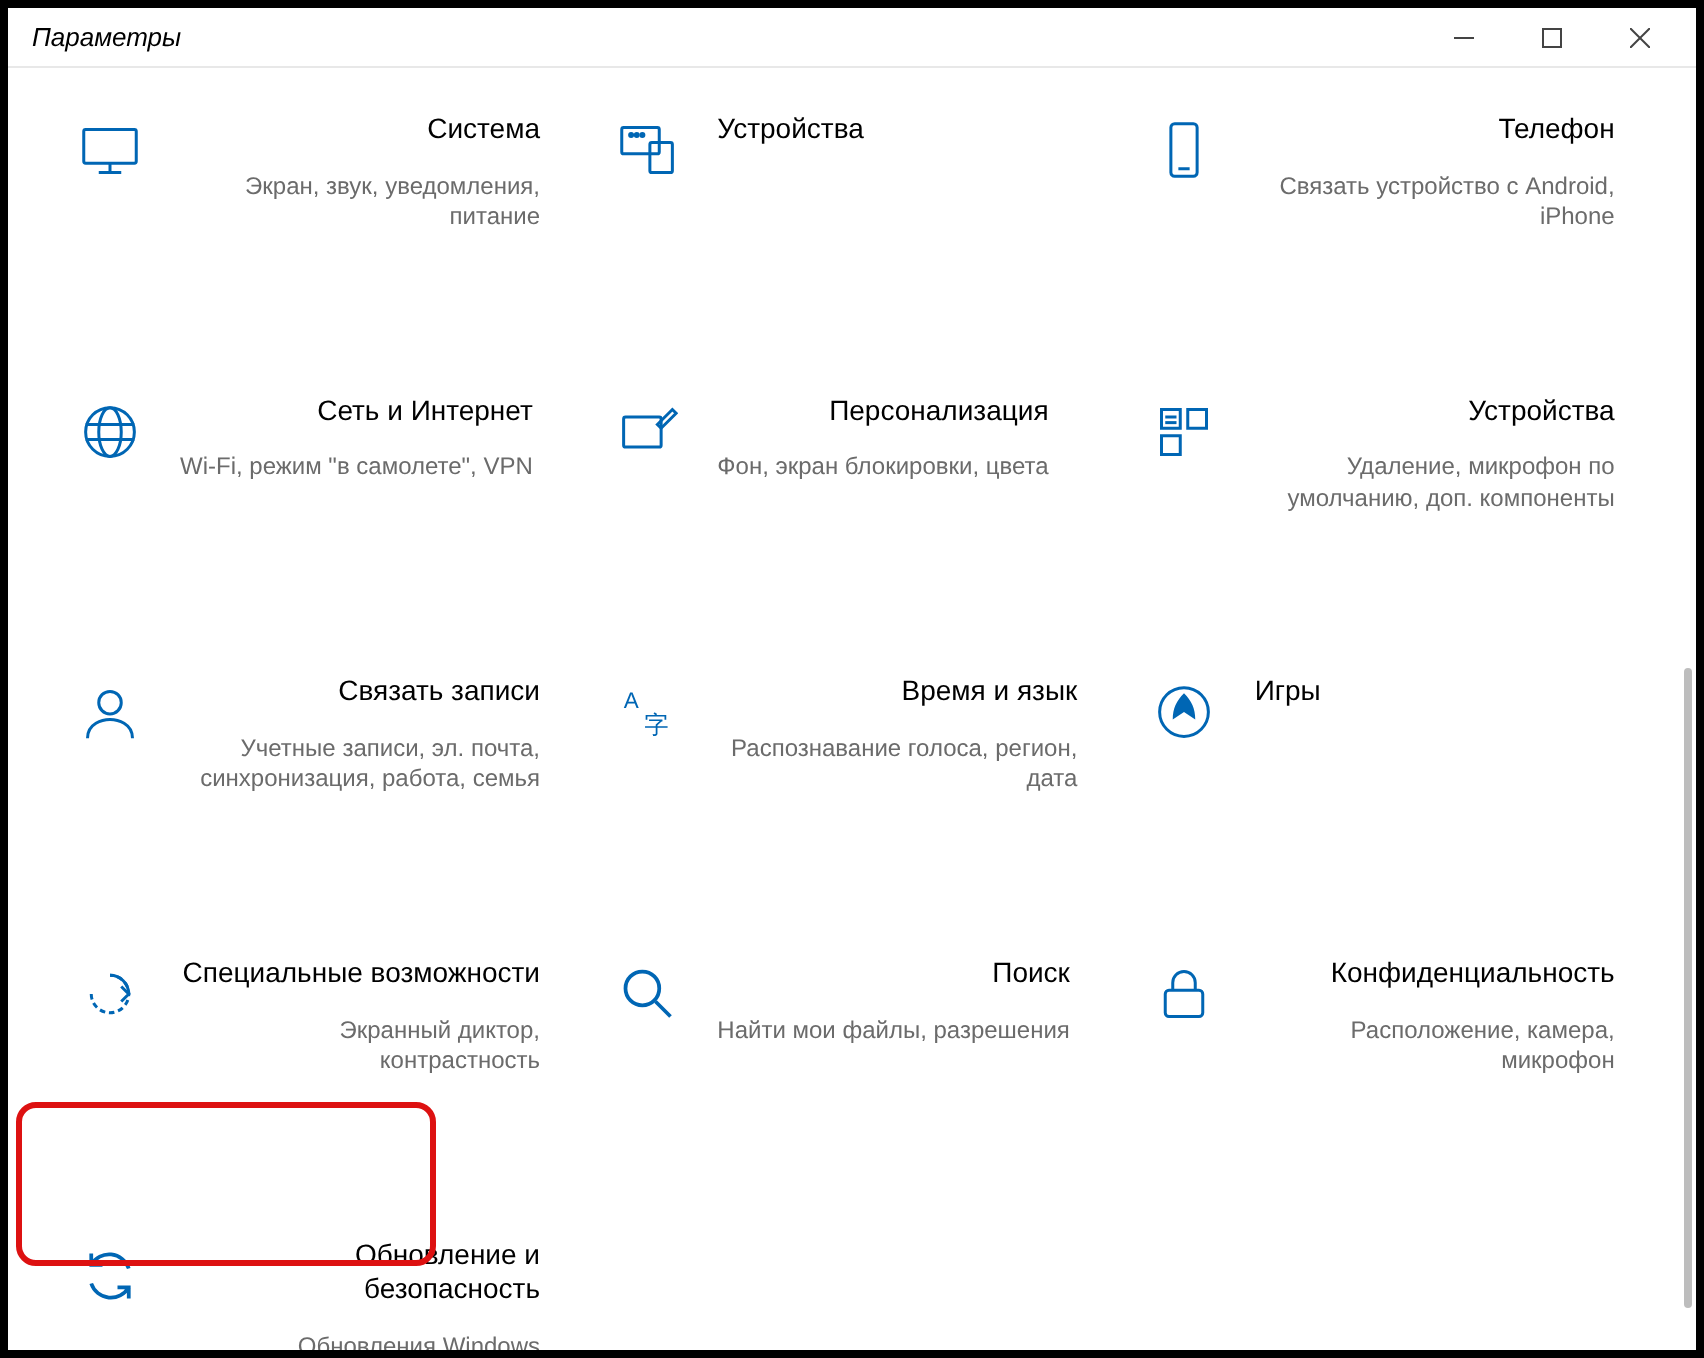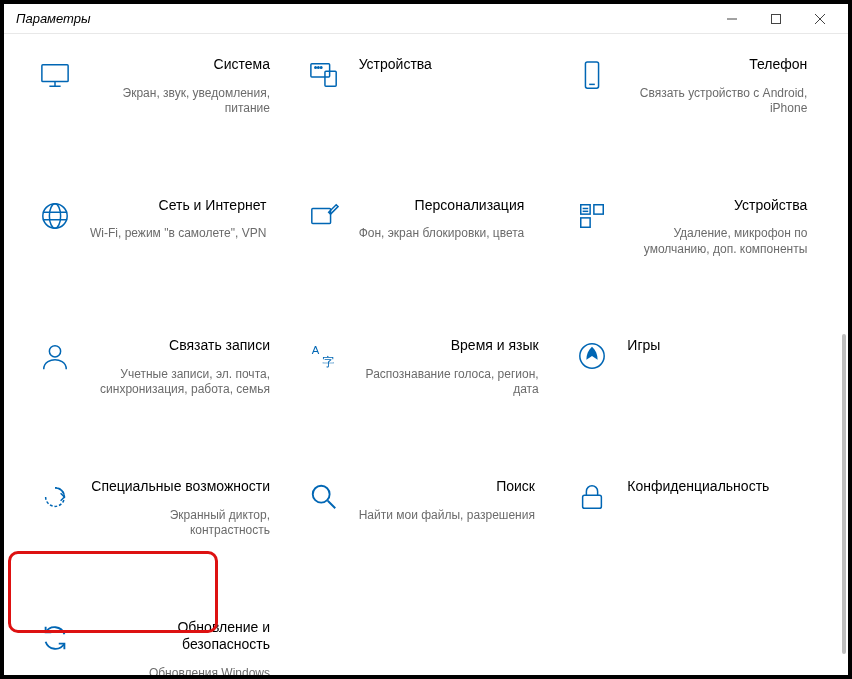--- a/index.html
+++ b/index.html
@@ -207,20 +207,21 @@
 
         <div class="tile">
           <div class="tile-icon">
             <svg viewBox="0 0 32 32" fill="none" stroke="currentColor" stroke-width="1.6">
                 <rect x="6" y="14" width="20" height="14" rx="2"></rect>
                 <path d="M10 14 V10 a6 6 0 0 1 12 0 V14"></path>
               </svg>
           </div>
           <div class="tile-text">
             <span class="tile-title">Конфиденциальность</span>
+            <span class="tile-desc">Расположение, камера, микрофон</span>
           </div>
         </div>
 
         <div class="tile">
           <div class="tile-icon">
             <svg viewBox="0 0 32 32" fill="none" stroke="currentColor" stroke-width="2">
                 <path d="M26 12 A11 11 0 0 0 6 10"></path>
                 <polyline points="6,4 6,10 12,10"></polyline>
                 <path d="M6 20 A11 11 0 0 0 26 22"></path>
                 <polyline points="26,28 26,22 20,22"></polyline>

